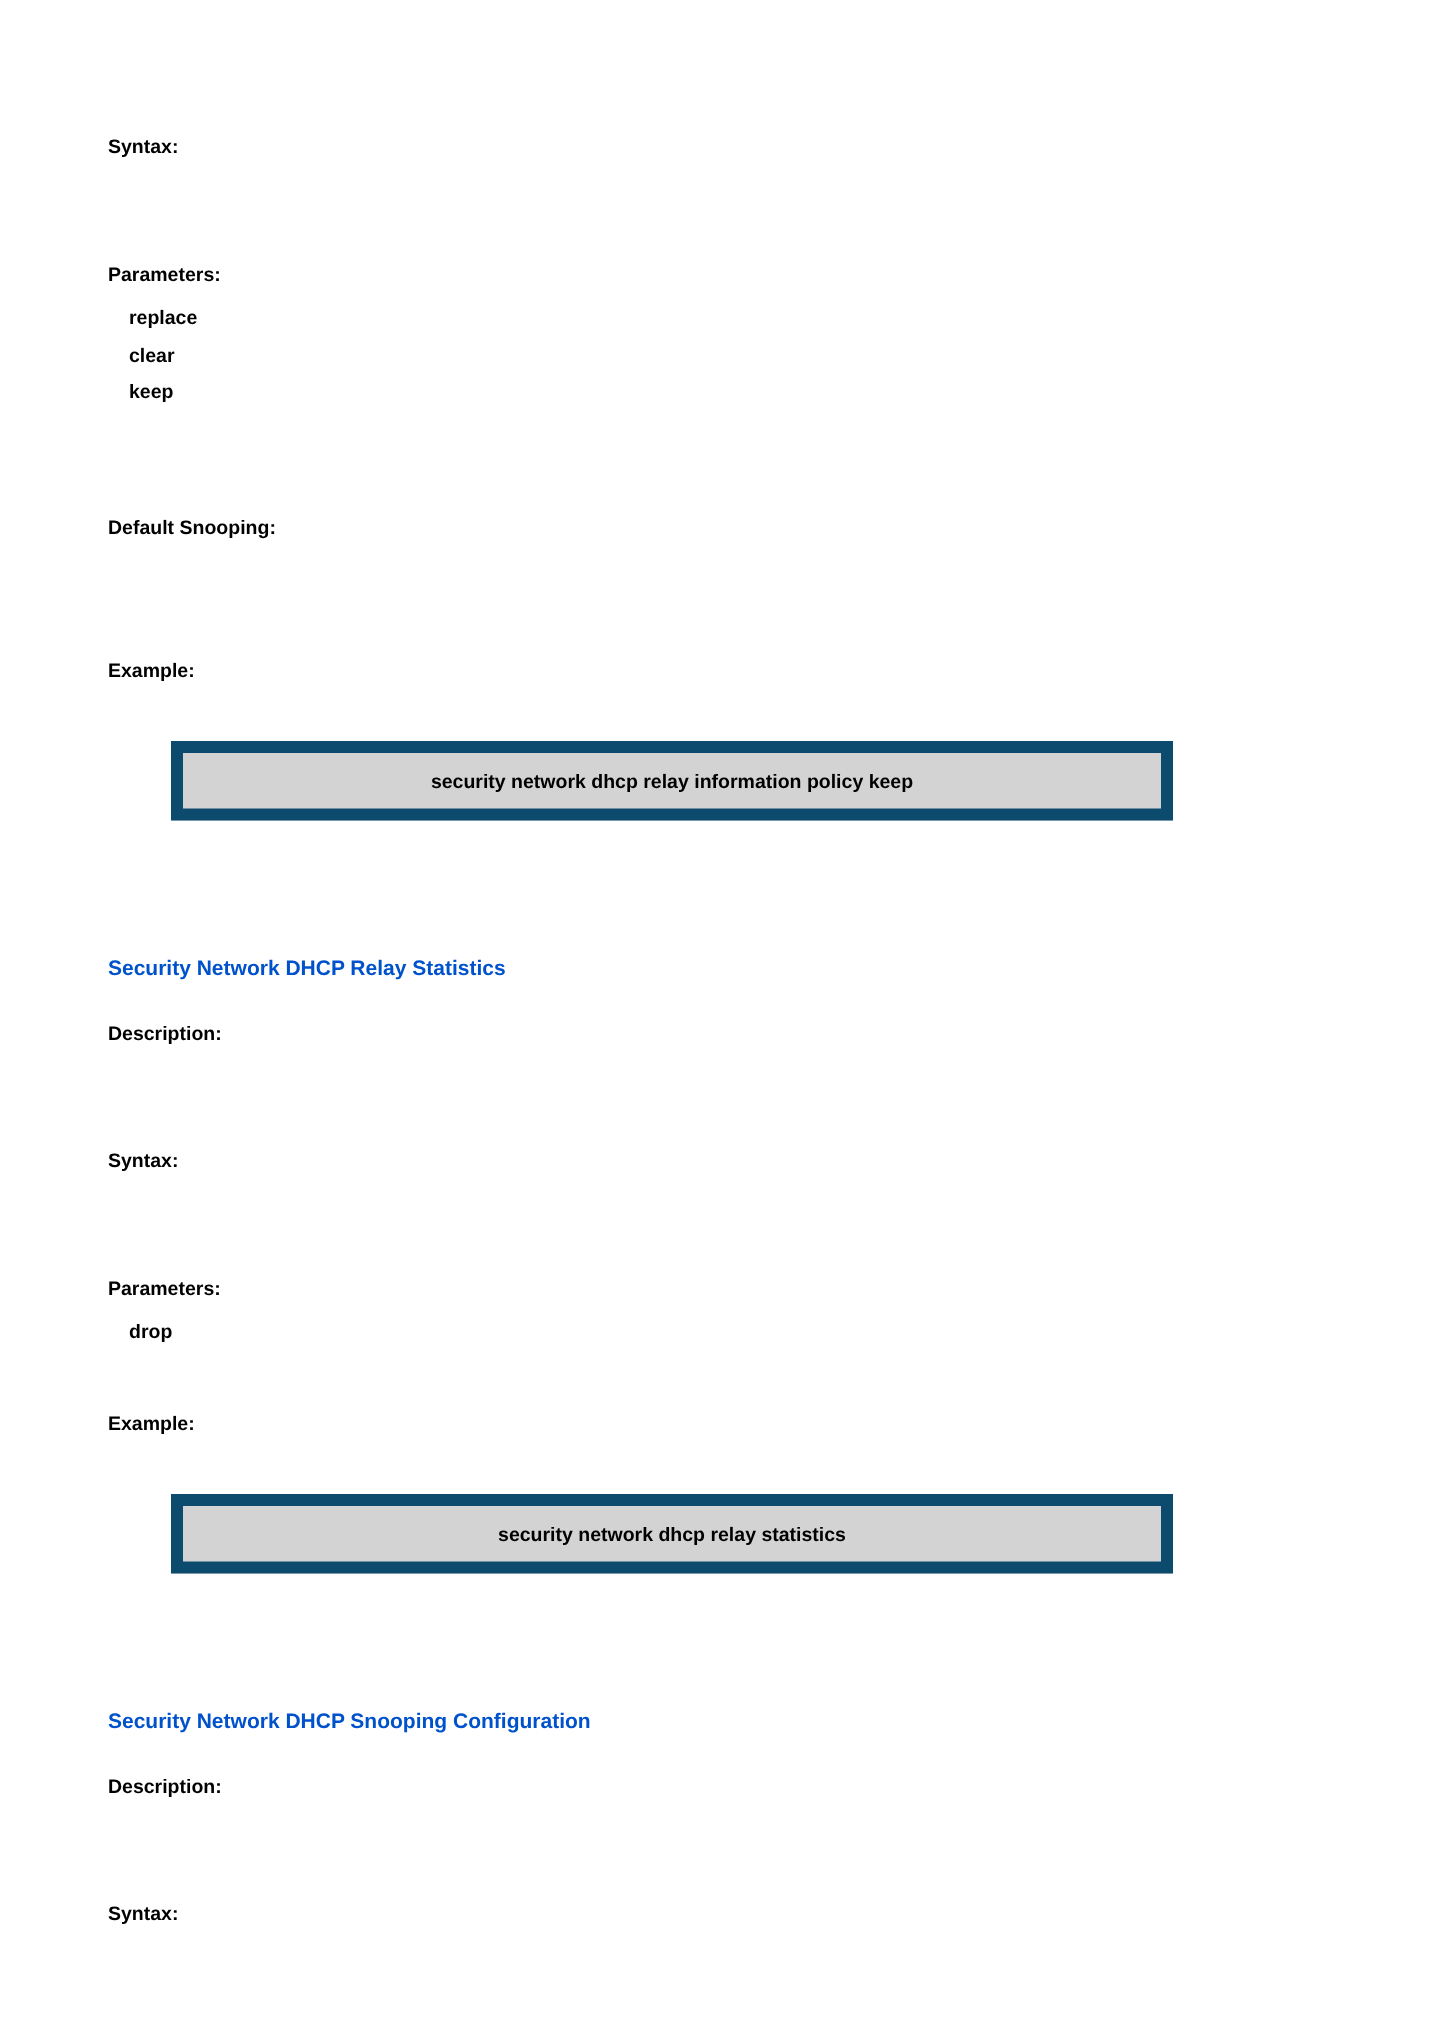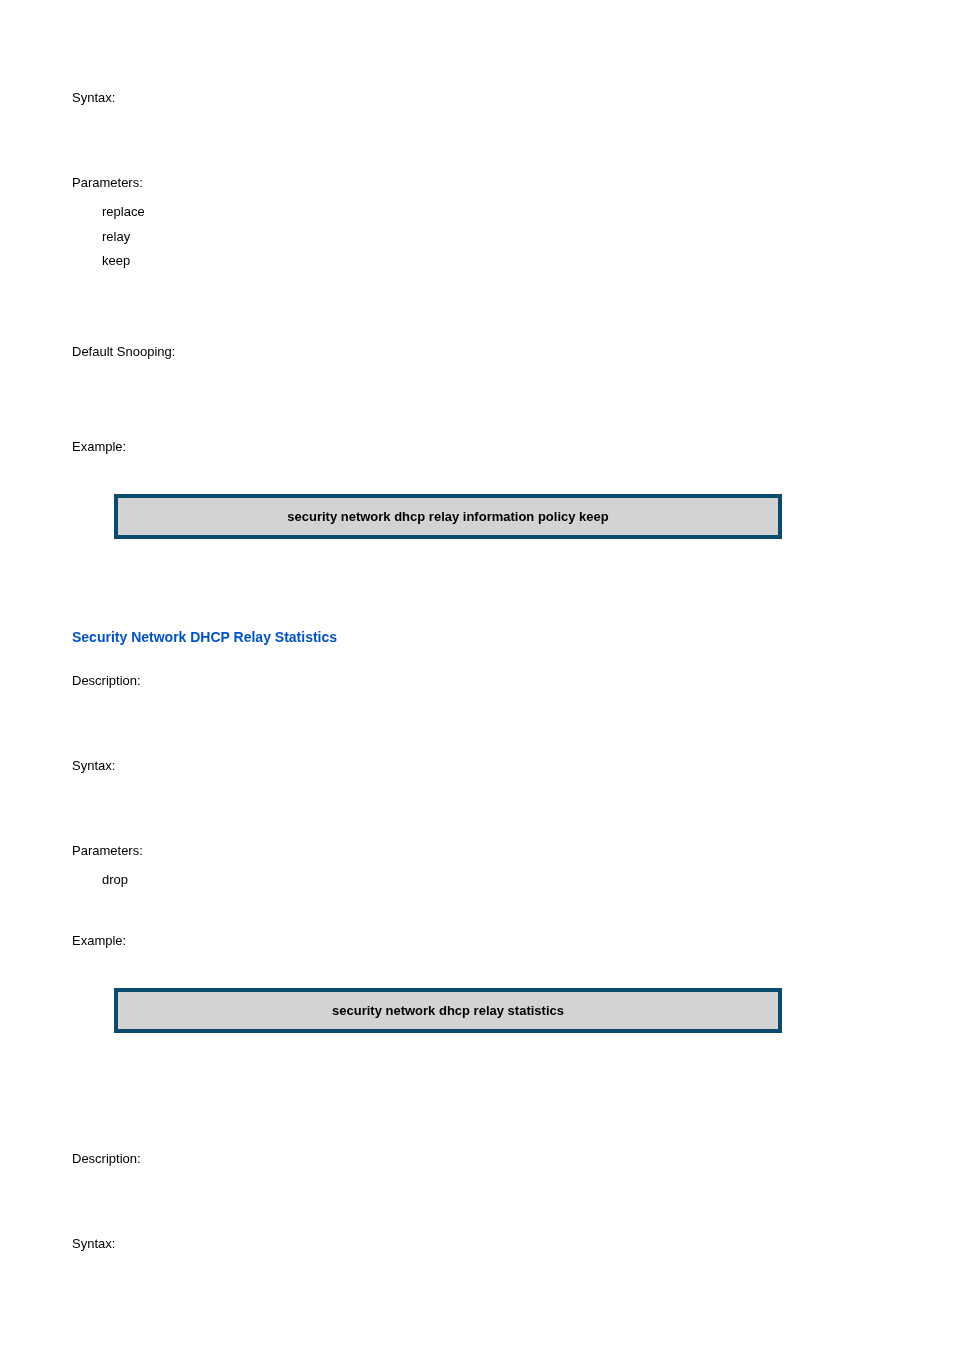--- a/index.html
+++ b/index.html
@@ -8,39 +8,39 @@
       background: #ffffff;
       font-family: Arial, Helvetica, sans-serif;
       font-size: 13px;
       color: #000000;
       width: 954px;
     }
     .page {
       padding: 90px 72px 60px 72px;
     }
     .label-bold {
-      font-weight: normal;
+      font-weight: bold;
       margin-top: 0;
       margin-bottom: 0;
     }
     .section-heading {
       color: #0052cc;
       font-weight: bold;
       font-size: 14px;
       margin: 0;
     }
     .param-item {
-      font-weight: normal;
-      margin-left: 30px;
+      font-weight: bold;
+      margin-left: 14px;
       line-height: 1.9;
     }
     .code-box {
       margin-left: 42px;
       margin-right: 100px;
-      border: 4px solid #0c4a6e;
+      border: 8px solid #0c4a6e;
       background: #d3d3d3;
       padding: 11px 8px;
       text-align: center;
       font-family: Arial, Helvetica, sans-serif;
       font-size: 13px;
       font-weight: bold;
       color: #000;
     }
     .spacer-small { height: 20px; }
     .spacer-med { height: 40px; }
@@ -52,21 +52,21 @@
 
 <div class="page">
 
   <div class="label-bold">Syntax:</div>
 
   <div class="spacer-large"></div>
 
   <div class="label-bold">Parameters:</div>
   <div class="spacer-small" style="height:10px;"></div>
   <div class="param-item">replace</div>
-  <div class="param-item">relay</div>
+  <div class="param-item">clear</div>
   <div class="param-item">keep</div>
 
   <div class="spacer-large"></div>
 
   <div class="label-bold">Default Snooping:</div>
 
   <div class="spacer-xlarge"></div>
 
   <div class="label-bold">Example:</div>
 
@@ -95,20 +95,21 @@
   <div class="spacer-med"></div>
 
   <div class="label-bold">Example:</div>
 
   <div class="spacer-med"></div>
 
   <div class="code-box">security network dhcp relay statistics</div>
 
   <div class="spacer-xlarge" style="height:90px;"></div>
 
+  <div class="section-heading">Security Network DHCP Snooping Configuration</div>
 
   <div style="height:28px;"></div>
 
   <div class="label-bold">Description:</div>
 
   <div class="spacer-large"></div>
 
   <div class="label-bold">Syntax:</div>
 
 </div>

